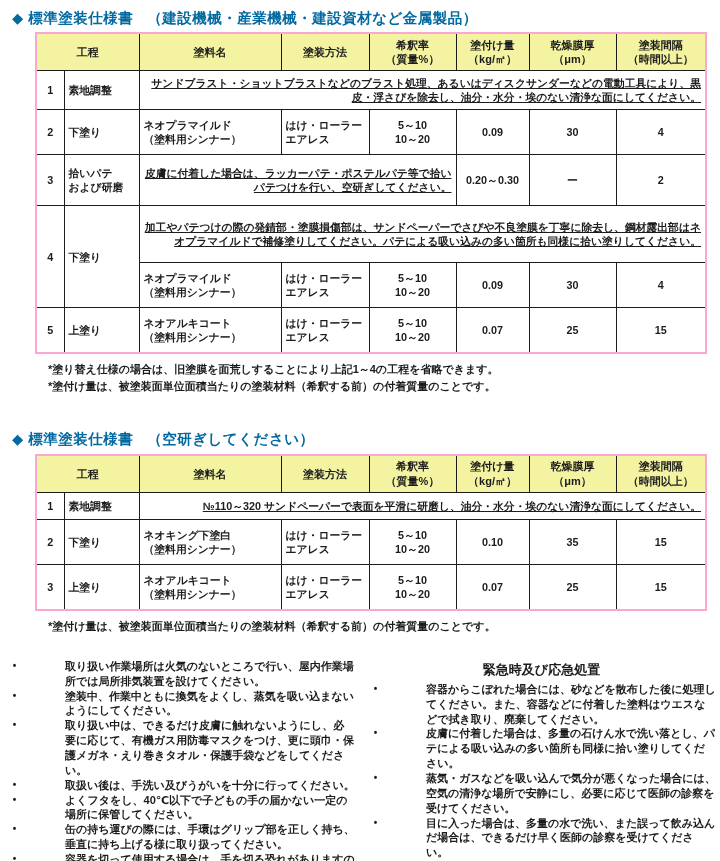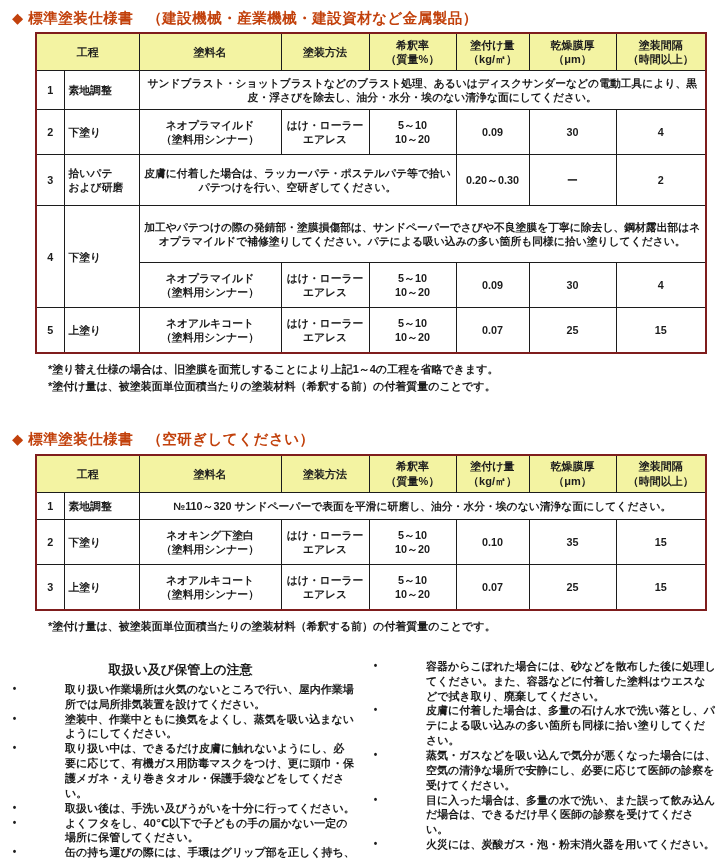--- a/index.html
+++ b/index.html
@@ -4,45 +4,45 @@
 <style>
   html,body{margin:0;padding:0;}
   body{
     width:720px;min-height:861px;background:#ffffff;
     font-family:"Liberation Sans","DejaVu Sans",sans-serif;
     font-weight:bold;color:#1c1c1c;
     -webkit-font-smoothing:antialiased;
   }
   
   .doc-title{
-    color:#c2410c;font-size:14.5px;line-height:1.2;
+    color:#0369a1;font-size:14.5px;line-height:1.2;
     margin:10px 0 5px 12px;letter-spacing:.5px;
   }
   .doc-title .gap{display:inline-block;width:14px;}
   
   table.spec{
     border-collapse:collapse;table-layout:fixed;
     width:670px;margin:0 0 0 35px;
-    border:2px solid #7f1d1d;
+    border:2px solid #f9a8d4;
   }
   table.spec th, table.spec td{
     border:1px solid #1c1c1c;
     font-size:10.8px;line-height:1.32;
     white-space:pre-line;
     padding:2px 4px;vertical-align:middle;
     overflow:hidden;
   }
   table.spec th{
     background:#f3f3a2;text-align:center;
     font-size:11px;padding:3px 1px;height:30px;
   }
   td.num{text-align:center;}
   td.proc{text-align:left;padding-left:6px;}
-  td.desc{text-align:center;padding:3px 7px;}
-  td.paint,td.method{text-align:center;padding-left:7px;}
+  td.desc{text-align:right;padding:3px 7px;text-decoration:underline;}
+  td.paint,td.method{text-align:left;padding-left:7px;}
   td.val{text-align:center;}
   tr.r-s  td{height:34px;}
   tr.r-m  td{height:40px;}
   tr.r-l  td{height:46px;}
   tr.r-note td{height:52px;}
   tr.r-one td{height:22px;}
   
   .tbl-notes{margin:7px 0 0 48px;font-size:11px;line-height:1.55;}
   .tbl-notes div{white-space:pre-line;}
   .spacer-a{height:26px;}
@@ -219,21 +219,20 @@
 
 <div class="tbl-notes">
     <div>*塗付け量は、被塗装面単位面積当たりの塗装材料（希釈する前）の付着質量のことです。</div>
   </div>
 
 <div class="spacer-b"></div>
 
 <div class="safety">
 
   <div class="col">
-    <div class="sec-title">取扱い及び保管上の注意</div>
     <ul class="blist">
         <li>
         <span class="blt">•</span>
         <span class="txt">取り扱い作業場所は火気のないところで行い、屋内作業場所では局所排気装置を設けてください。</span>
       </li>
         <li>
         <span class="blt">•</span>
         <span class="txt">塗装中、作業中ともに換気をよくし、蒸気を吸い込まないようにしてください。</span>
       </li>
         <li>
@@ -253,20 +252,21 @@
         <span class="txt">缶の持ち運びの際には、手環はグリップ部を正しく持ち、垂直に持ち上げる様に取り扱ってください。</span>
       </li>
         <li>
         <span class="blt">•</span>
         <span class="txt">容器を切って使用する場合は、手を切る恐れがありますので保護手袋などを使用してください。</span>
       </li>
       </ul>
   </div>
 
   <div class="col">
+    <div class="sec-title">緊急時及び応急処置</div>
     <ul class="blist">
         <li>
         <span class="blt">•</span>
         <span class="txt">容器からこぼれた場合には、砂などを散布した後に処理してください。また、容器などに付着した塗料はウエスなどで拭き取り、廃棄してください。</span>
       </li>
         <li>
         <span class="blt">•</span>
         <span class="txt">皮膚に付着した場合は、多量の石けん水で洗い落とし、パテによる吸い込みの多い箇所も同様に拾い塗りしてください。</span>
       </li>
         <li>

